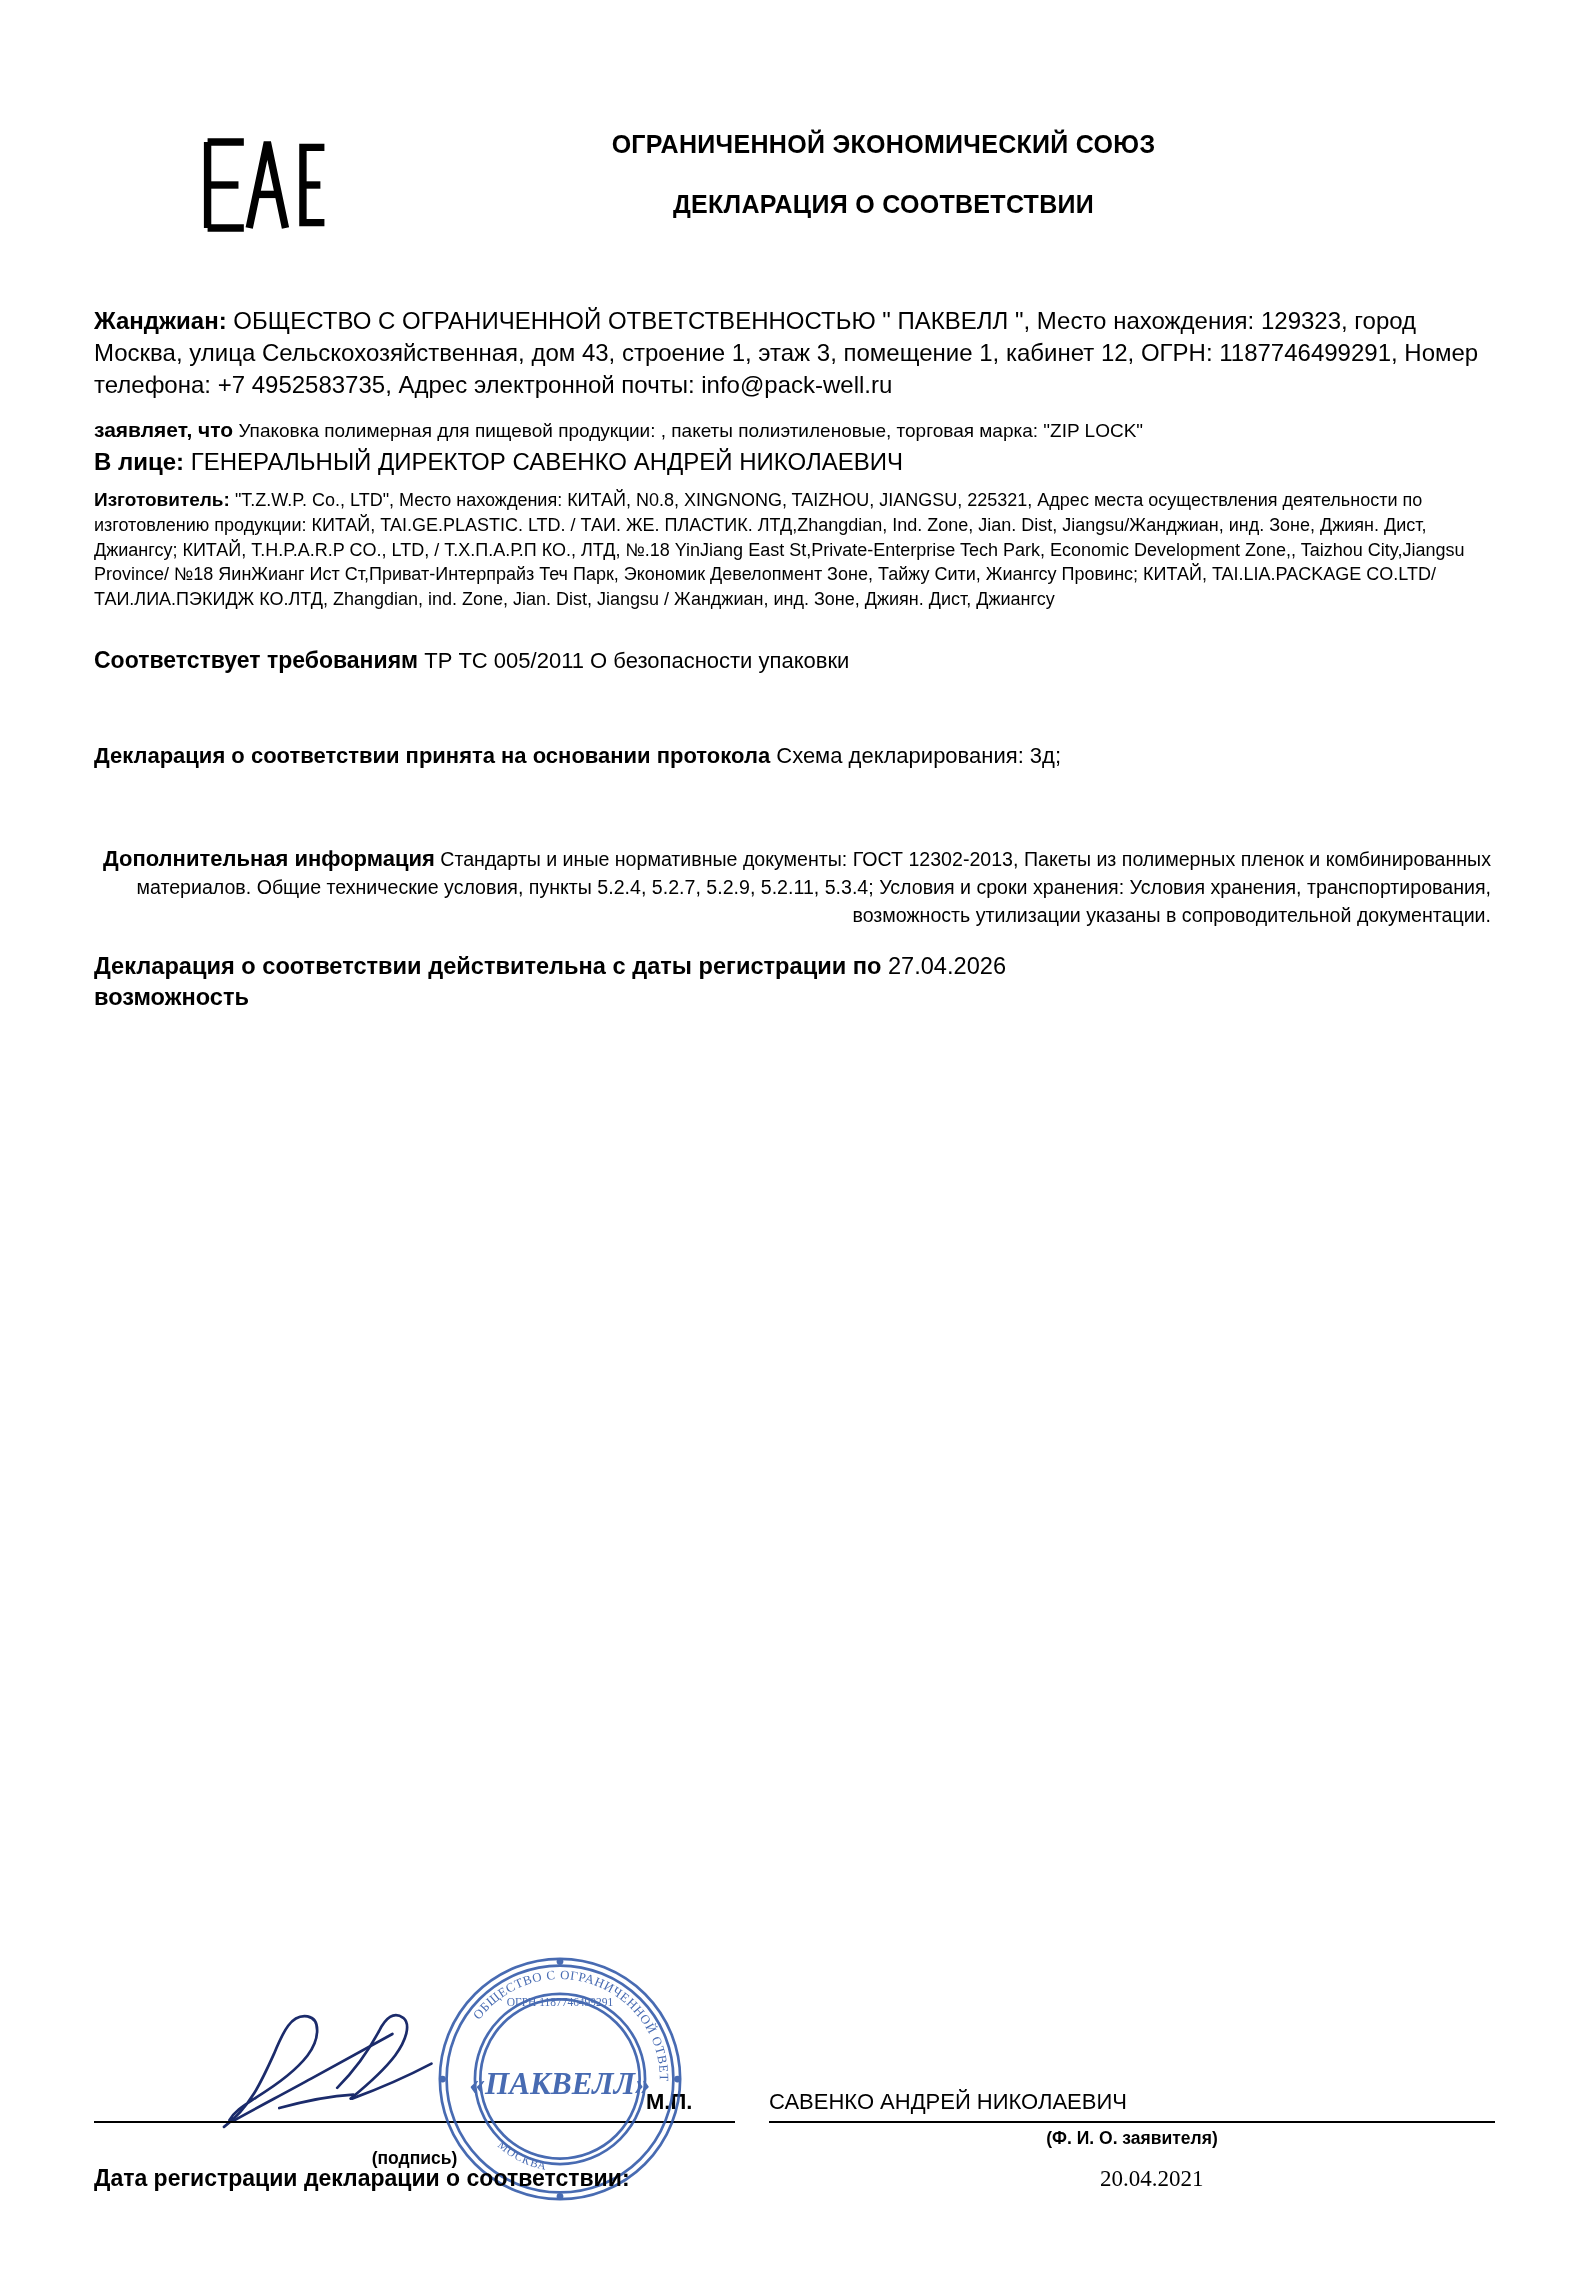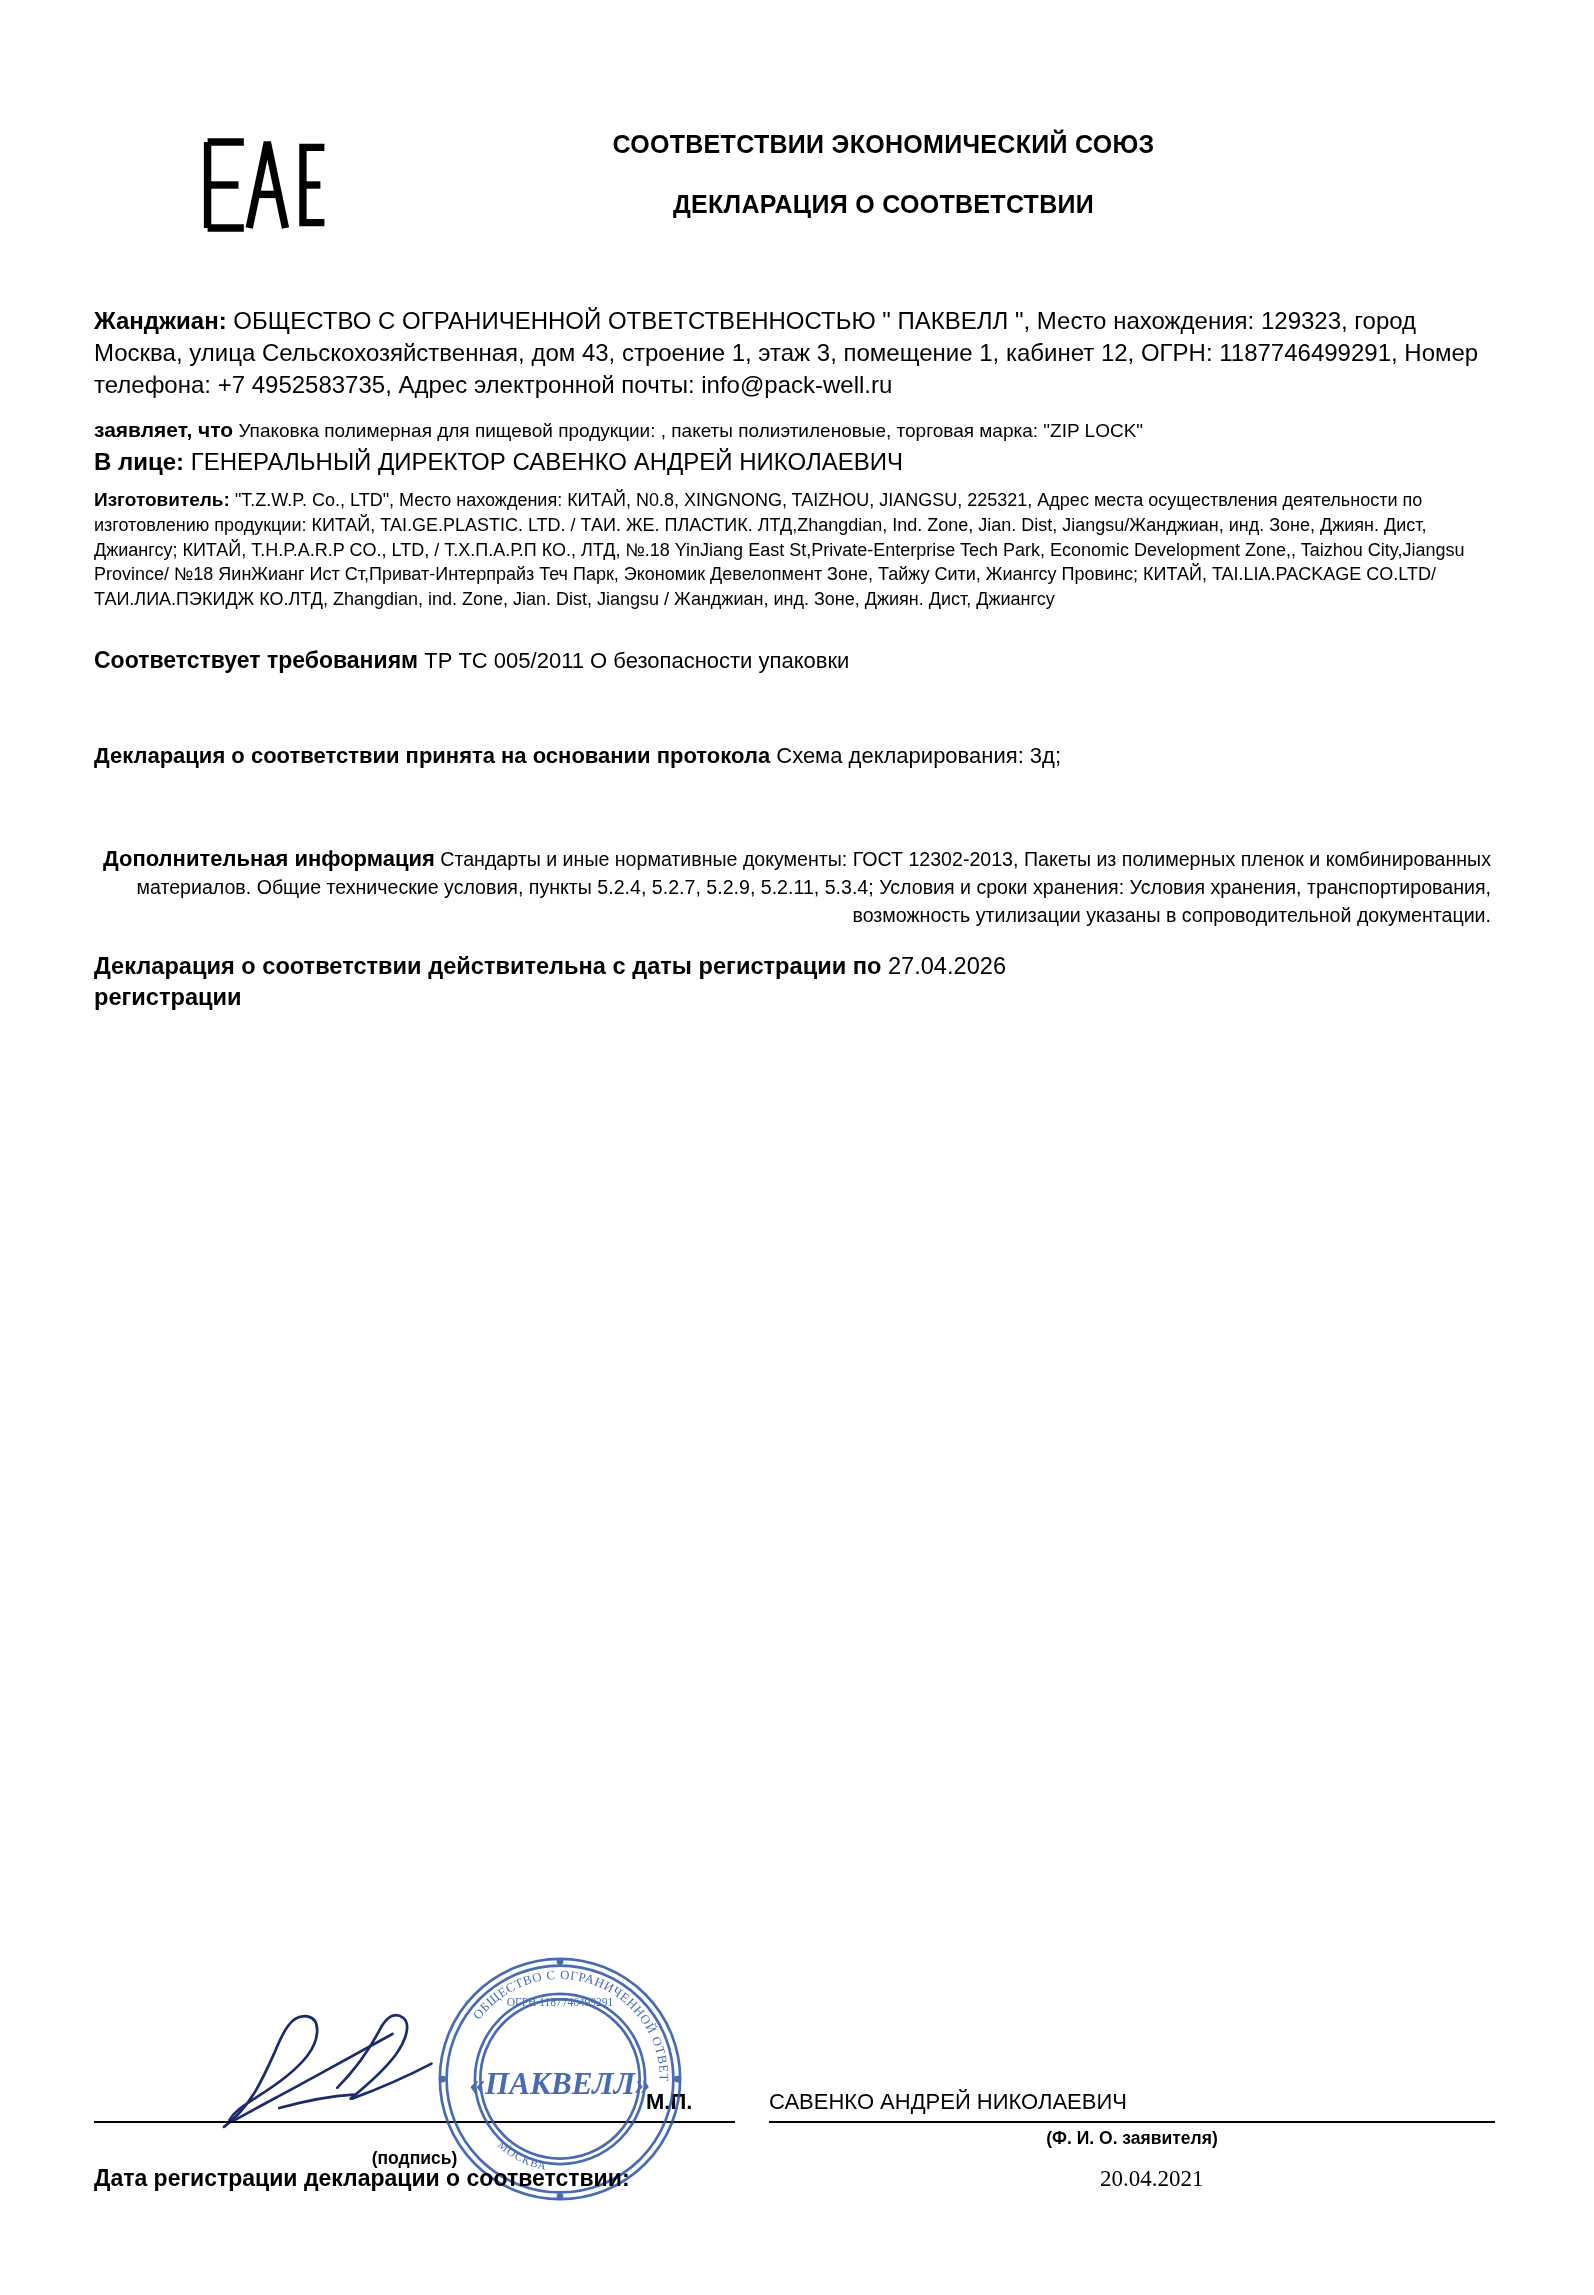--- a/index.html
+++ b/index.html
@@ -232,21 +232,21 @@
           <path d="M70 134 L97 6 L124 134"></path>
           <path d="M81 84 L113 84"></path>
 
           <path d="M182 14 L150 14 L150 126 L182 126"></path>
           <path d="M150 70 L176 70"></path>
         </g>
       </svg>
     </div>
 
     <div class="header-titles">
-      <div class="title-main">СООТВЕТСТВИИ ЭКОНОМИЧЕСКИЙ СОЮЗ</div>
+      <div class="title-main">ОГРАНИЧЕННОЙ ЭКОНОМИЧЕСКИЙ СОЮЗ</div>
       <div class="title-sub">ДЕКЛАРАЦИЯ О СООТВЕТСТВИИ</div>
     </div>
   </div>
 
   <div class="body-wrap">
 
     <div class="blk blk-applicant p-lg">
       <span class="lbl">Жанджиан:</span><span> ОБЩЕСТВО С ОГРАНИЧЕННОЙ ОТВЕТСТВЕННОСТЬЮ " ПАКВЕЛЛ ", Место нахождения: 129323, город Москва, улица Сельскохозяйственная, дом 43, строение 1, этаж 3, помещение 1, кабинет 12, ОГРН: 1187746499291, Номер телефона: +7 4952583735, Адрес электронной почты: info@pack-well.ru</span>
     </div>
 
@@ -269,21 +269,21 @@
     <div class="blk blk-protocol">
       <span class="lbl">Декларация о соответствии принята на основании протокола</span><span> Схема декларирования: 3д;</span>
     </div>
 
     <div class="blk blk-addinfo">
       <span class="lbl">Дополнительная информация</span><span> Стандарты и иные нормативные документы: ГОСТ 12302-2013, Пакеты из полимерных пленок и комбинированных материалов. Общие технические условия, пункты 5.2.4, 5.2.7, 5.2.9, 5.2.11, 5.3.4; Условия и сроки хранения: Условия хранения, транспортирования, возможность утилизации указаны в сопроводительной документации.</span>
     </div>
 
     <div class="blk blk-valid">
       <span class="lbl">Декларация о соответствии действительна с даты регистрации по</span><span> 27.04.2026</span><br>
-      <span class="lbl">регистрации</span>
+      <span class="lbl">возможность</span>
     </div>
 
   </div>
 
   <div class="sig-area">
 
     <div class="hand-sig">
       <svg width="317" height="128" viewBox="0 0 470 190" xmlns="http://www.w3.org/2000/svg">
         <g fill="none" stroke="#1b2b6b" stroke-width="4" stroke-linecap="round">
           <path d="M22 178 C 60 150, 78 110, 96 70 C 110 36, 122 10, 146 14 C 166 18, 164 48, 146 72 C 126 98, 96 118, 70 134 C 52 146, 38 154, 30 168"></path>

